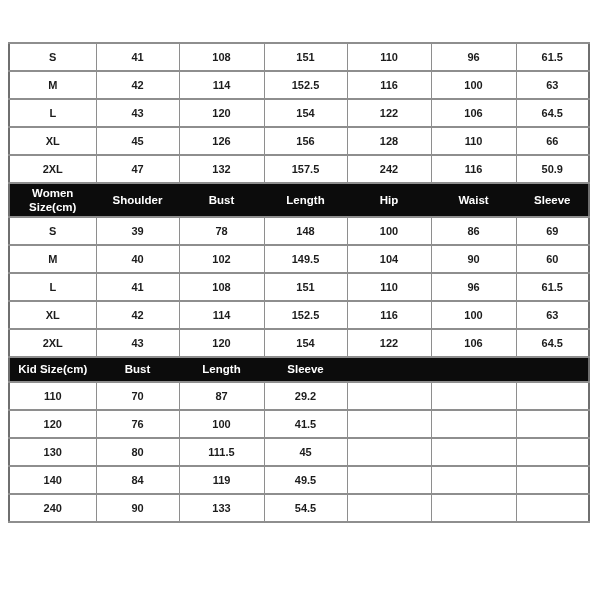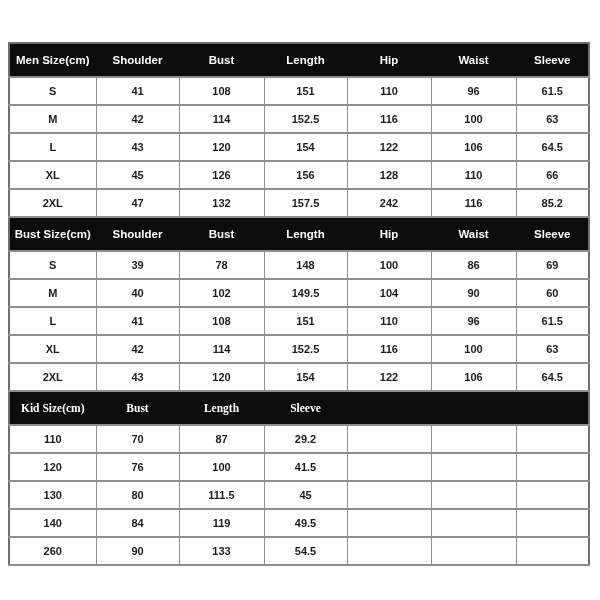--- a/index.html
+++ b/index.html
@@ -58,46 +58,37 @@
     background:var(--header-bg);
     color:var(--header-fg);
     font-size:11.5px;
     font-weight:700;
     text-align:center;
     vertical-align:middle;
     padding:0 3px;
     line-height:1.25;
   }
   tr.header-row{height:34px;}
-  tr.header-row.compact{height:34px;font-family:Liberation Serif, serif;}
+  tr.header-row.compact{height:25px;}
 </style>
 </head>
 <body>
 
 <div class="canvas">
   <table class="size-table">
     <colgroup>
       <col class="c0">
         <col class="c1">
         <col class="c2">
         <col class="c3">
       <col class="c4">
         <col class="c5">
         <col class="c6">
     </colgroup>
     <tbody>
-        <tr class="header-row">
-          <th>Men Size(cm)</th>
-          <th>Shoulder</th>
-          <th>Bust</th>
-          <th>Length</th>
-          <th>Hip</th>
-          <th>Waist</th>
-          <th>Sleeve</th>
-        </tr>
         <tr class="data-row">
           <td>S</td>
           <td>41</td>
           <td>108</td>
           <td>151</td>
           <td>110</td>
           <td>96</td>
           <td>61.5</td>
         </tr>
         <tr class="data-row">
@@ -127,24 +118,24 @@
           <td>110</td>
           <td>66</td>
         </tr>
         <tr class="data-row">
           <td>2XL</td>
           <td>47</td>
           <td>132</td>
           <td>157.5</td>
           <td>242</td>
           <td>116</td>
-          <td>85.2</td>
+          <td>50.9</td>
         </tr>
         <tr class="header-row">
-          <th>Bust Size(cm)</th>
+          <th>Women Size(cm)</th>
           <th>Shoulder</th>
           <th>Bust</th>
           <th>Length</th>
           <th>Hip</th>
           <th>Waist</th>
           <th>Sleeve</th>
         </tr>
         <tr class="data-row">
           <td>S</td>
           <td>39</td>
@@ -229,21 +220,21 @@
         <tr class="data-row">
           <td>140</td>
           <td>84</td>
           <td>119</td>
           <td>49.5</td>
           <td></td>
           <td></td>
           <td></td>
         </tr>
         <tr class="data-row">
-          <td>260</td>
+          <td>240</td>
           <td>90</td>
           <td>133</td>
           <td>54.5</td>
           <td></td>
           <td></td>
           <td></td>
         </tr>
       </tbody>
   </table>
 </div>

